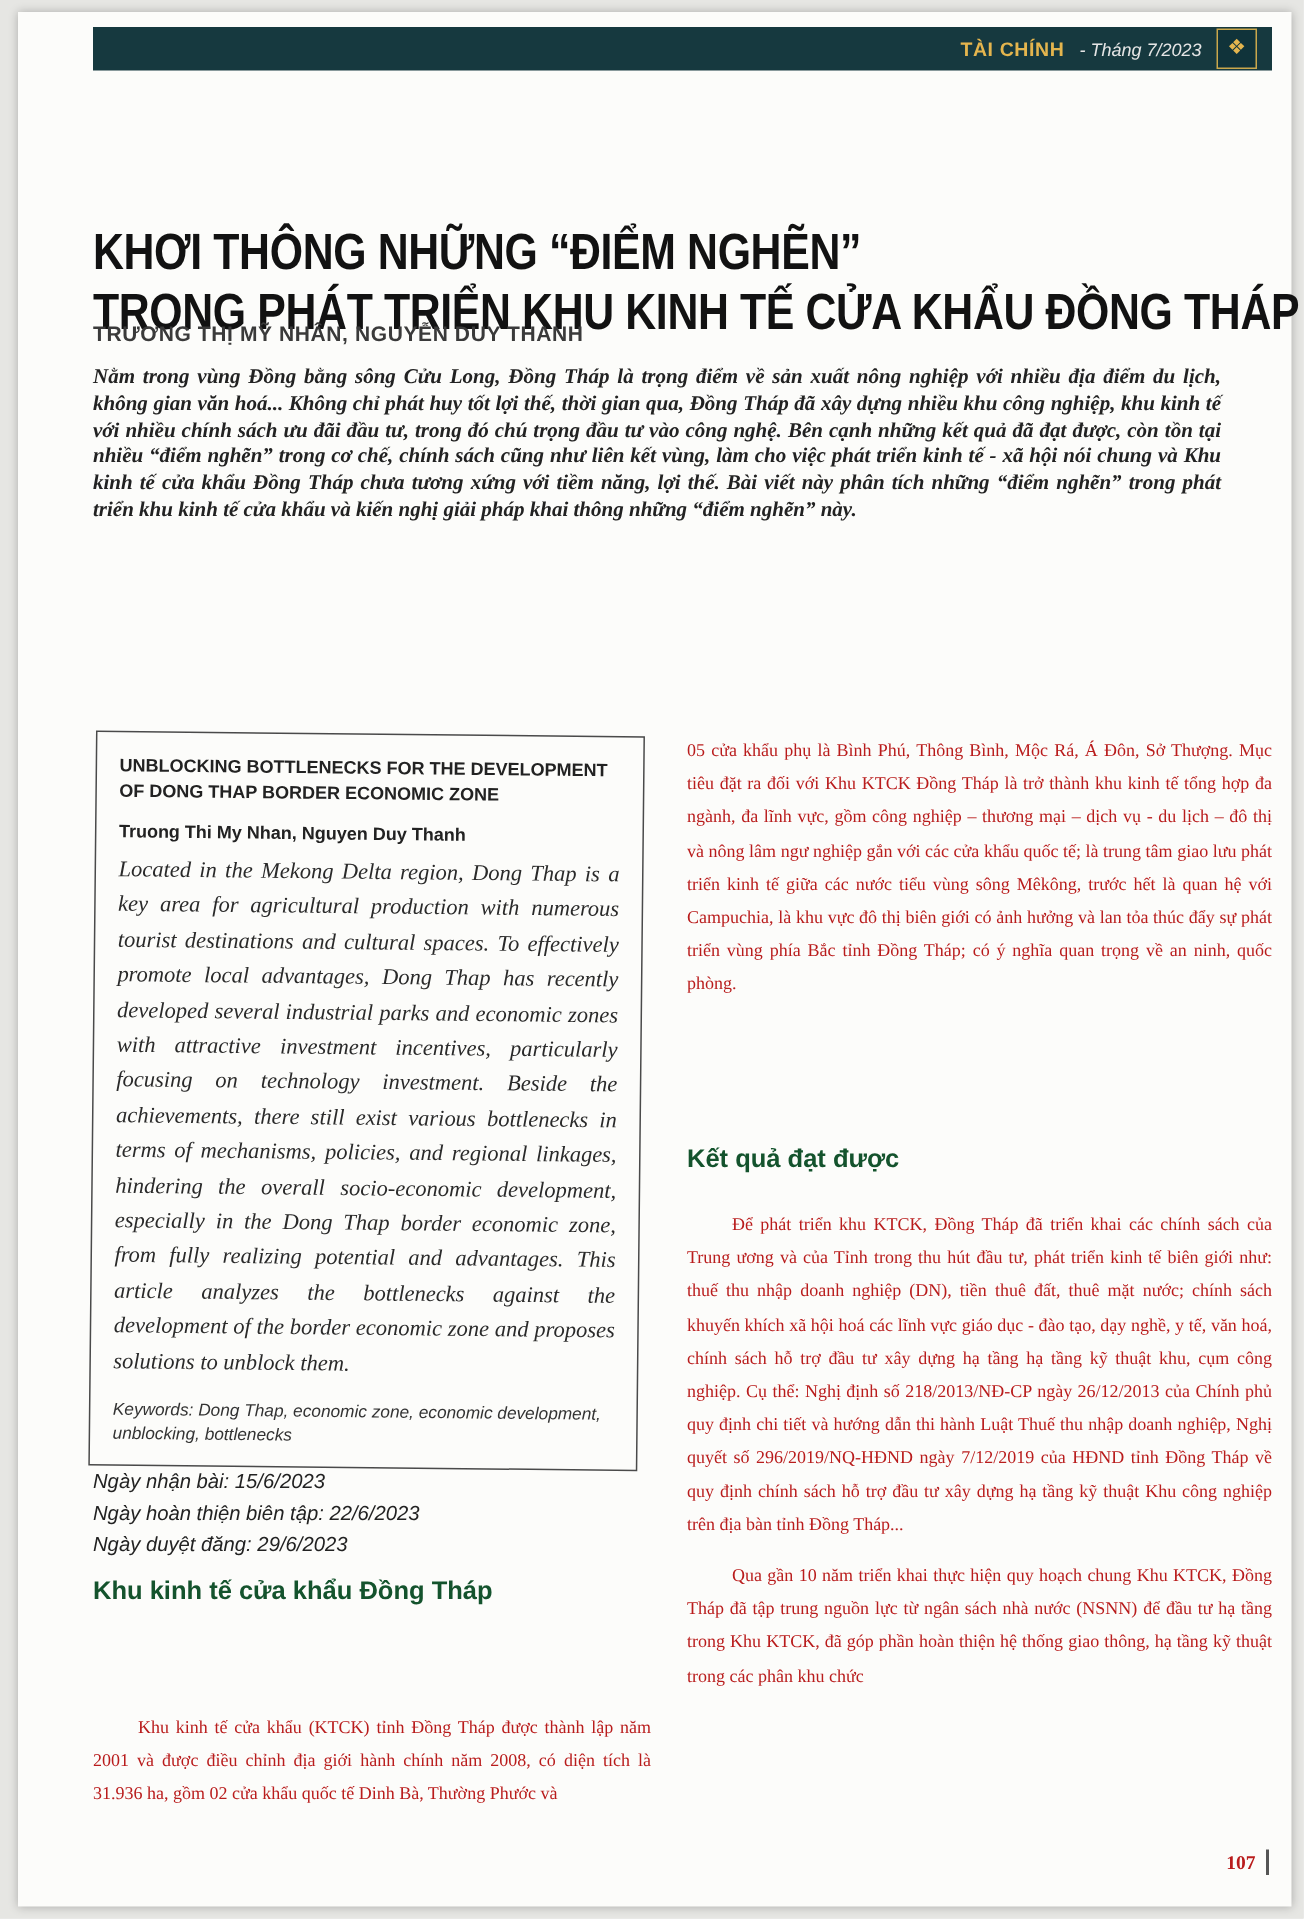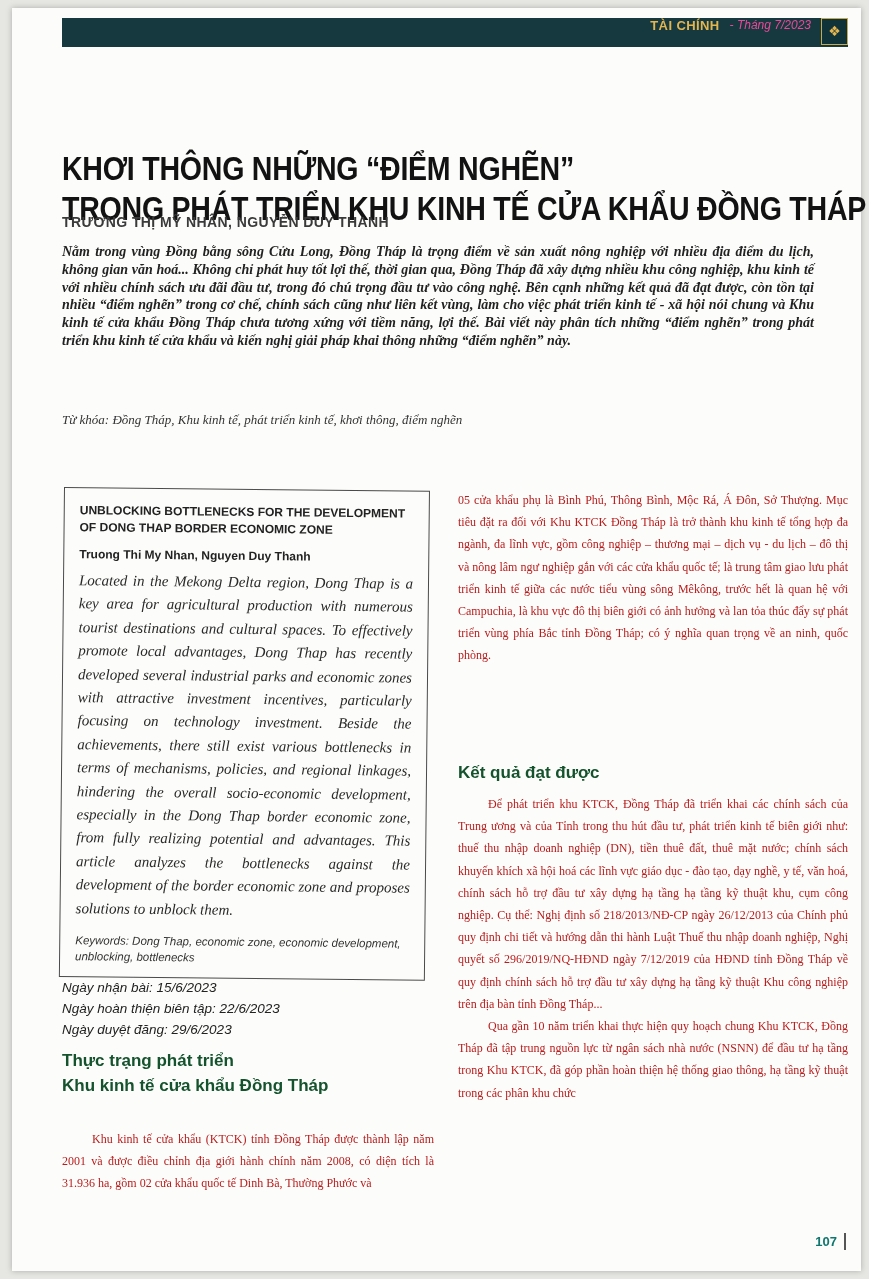--- a/index.html
+++ b/index.html
@@ -1,22 +1,22 @@
 <!DOCTYPE html>
 <html lang="vi"><head>
 <meta charset="utf-8">
 <style>
   html,body{margin:0;padding:0;}
   body{width:869px;height:1279px;background:#dddddb;font-family:"Liberation Serif",serif;color:#1c1c1c;}
   .canvas{position:relative;width:869px;height:1279px;overflow:hidden;background:#e6e6e3;}
   .page{position:absolute;left:12px;top:8px;width:849px;height:1263px;background:#fcfcfa;box-shadow:0 0 6px rgba(0,0,0,.25);}
   
-  .masthead{position:absolute;left:62px;top:18px;width:786px;height:29px;background:#16393f;display:flex;align-items:flex-start;justify-content:flex-end;gap:10px;padding-right:0;box-sizing:border-box;}
+  .masthead{position:absolute;left:62px;top:18px;width:786px;height:29px;background:#16393f;display:flex;align-items:center;justify-content:flex-end;gap:10px;padding-right:10px;box-sizing:border-box;}
   .journal-name{font-family:"Liberation Sans",sans-serif;font-weight:bold;font-size:13px;color:#e4b54e;letter-spacing:.4px;}
-  .journal-issue{font-family:"Liberation Sans",sans-serif;font-style:italic;font-size:12px;color:#ec4899;}
+  .journal-issue{font-family:"Liberation Sans",sans-serif;font-style:italic;font-size:12px;color:#e5e5e5;}
   .ornament{width:25px;height:25px;background:#10333a;border:1px solid #caa84c;display:flex;align-items:center;justify-content:center;color:#e4b54e;font-size:14px;line-height:1;}
   
   .title{position:absolute;left:62px;top:104px;width:760px;font-family:"Liberation Sans",sans-serif;font-weight:bold;font-size:34px;line-height:40px;color:#121212;margin-top:44px;}
   .title .tline{transform:scaleX(.84);transform-origin:left center;white-space:nowrap;letter-spacing:-.3px;}
   .authors{position:absolute;left:62px;top:214px;font-family:"Liberation Sans",sans-serif;font-weight:bold;font-size:14px;letter-spacing:.4px;color:#3a3a3a;}
   .abstract{position:absolute;left:62px;top:243px;width:752px;font-weight:bold;font-style:italic;font-size:14px;line-height:17.8px;text-align:justify;color:#222;}
   .keywords{position:absolute;left:62px;top:412px;width:752px;font-style:italic;font-size:13px;color:#333;}
   
   .en-box{position:absolute;left:64px;top:487px;width:366px;box-sizing:border-box;border:1px solid #4a4a4a;padding:14px 15px 12px 15px;background:#fcfcfa;transform:rotate(.6deg);transform-origin:top left;}
   .en-title{font-family:"Liberation Sans",sans-serif;font-weight:bold;font-size:12px;line-height:17px;color:#222;}
@@ -24,27 +24,27 @@
   .en-abstract{font-style:italic;font-size:15px;line-height:23.4px;text-align:justify;margin-top:8px;color:#2a2a2a;}
   .en-keywords{font-family:"Liberation Sans",sans-serif;font-style:italic;font-size:11.5px;line-height:16px;margin-top:12px;color:#333;}
   
   .dates{position:absolute;left:62px;top:977px;font-family:"Liberation Sans",sans-serif;font-style:italic;font-size:13.5px;line-height:21px;color:#222;}
   
   .sec-head{font-family:"Liberation Sans",sans-serif;font-weight:bold;font-size:17px;line-height:25px;color:#14532d;}
   .sec1{position:absolute;left:62px;top:1048px;width:370px;}
   .sec2{position:absolute;left:458px;top:760px;width:390px;}
   
   .body-par{font-size:12px;line-height:22.2px;text-align:justify;color:#b91c1c;}
-  .indent{text-indent:30px;}
+  .indent{text-indent:30px;margin-top:12px;}
   .left-par{position:absolute;left:62px;top:1128px;width:372px;}
   .right-col-1{position:absolute;left:458px;top:489px;width:390px;}
   .right-col-2{position:absolute;left:458px;top:793px;width:390px;}
   
   .pageno{position:absolute;left:800px;top:1233px;width:46px;display:flex;align-items:center;justify-content:flex-end;gap:7px;}
-  .pageno .num{font-family:Liberation Sans, sans-serif;font-weight:bold;font-size:13px;color:#0f766e;}
+  .pageno .num{font-family:Liberation Serif, serif;font-weight:bold;font-size:13px;color:#b91c1c;}
   .pageno .bar{width:2px;height:17px;background:#555;}
 </style>
 </head>
 <body>
 
 <div class="canvas">
   <div class="page"></div>
 
   <div class="masthead">
     <span class="journal-name">TÀI CHÍNH</span>
@@ -54,37 +54,35 @@
 
   <div class="title">
     <div class="tline">KHƠI THÔNG NHỮNG “ĐIỂM NGHẼN”</div>
     <div class="tline">TRONG PHÁT TRIỂN KHU KINH TẾ CỬA KHẨU ĐỒNG THÁP</div>
   </div>
 
   <div class="authors">TRƯƠNG THỊ MỸ NHÂN, NGUYỄN DUY THANH</div>
 
   <div class="abstract">Nằm trong vùng Đồng bằng sông Cửu Long, Đồng Tháp là trọng điểm về sản xuất nông nghiệp với nhiều địa điểm du lịch, không gian văn hoá... Không chỉ phát huy tốt lợi thế, thời gian qua, Đồng Tháp đã xây dựng nhiều khu công nghiệp, khu kinh tế với nhiều chính sách ưu đãi đầu tư, trong đó chú trọng đầu tư vào công nghệ. Bên cạnh những kết quả đã đạt được, còn tồn tại nhiều “điểm nghẽn” trong cơ chế, chính sách cũng như liên kết vùng, làm cho việc phát triển kinh tế - xã hội nói chung và Khu kinh tế cửa khẩu Đồng Tháp chưa tương xứng với tiềm năng, lợi thế. Bài viết này phân tích những “điểm nghẽn” trong phát triển khu kinh tế cửa khẩu và kiến nghị giải pháp khai thông những “điểm nghẽn” này.</div>
 
-  <div class="keywords">Từ khóa: Đồng Tháp, Khu kinh tế, phát triển kinh tế, khơi thông, điểm nghẽn</div>
 
   <div class="en-box">
     <div class="en-title">UNBLOCKING BOTTLENECKS FOR THE DEVELOPMENT OF DONG THAP BORDER ECONOMIC ZONE</div>
     <div class="en-authors">Truong Thi My Nhan, Nguyen Duy Thanh</div>
     <div class="en-abstract">Located in the Mekong Delta region, Dong Thap is a key area for agricultural production with numerous tourist destinations and cultural spaces. To effectively promote local advantages, Dong Thap has recently developed several industrial parks and economic zones with attractive investment incentives, particularly focusing on technology investment. Beside the achievements, there still exist various bottlenecks in terms of mechanisms, policies, and regional linkages, hindering the overall socio-economic development, especially in the Dong Thap border economic zone, from fully realizing potential and advantages. This article analyzes the bottlenecks against the development of the border economic zone and proposes solutions to unblock them.</div>
     <div class="en-keywords">Keywords: Dong Thap, economic zone, economic development, unblocking, bottlenecks</div>
   </div>
 
   <div class="dates">
     <div>Ngày nhận bài: 15/6/2023</div>
     <div>Ngày hoàn thiện biên tập: 22/6/2023</div>
     <div>Ngày duyệt đăng: 29/6/2023</div>
   </div>
 
   <div class="sec-head sec1">
-    <div>Thực trạng phát triển</div>
     <div>Khu kinh tế cửa khẩu Đồng Tháp</div>
   </div>
 
   <div class="body-par indent left-par">Khu kinh tế cửa khẩu (KTCK) tỉnh Đồng Tháp được thành lập năm 2001 và được điều chỉnh địa giới hành chính năm 2008, có diện tích là 31.936 ha, gồm 02 cửa khẩu quốc tế Dinh Bà, Thường Phước và</div>
 
   <div class="body-par right-col-1">05 cửa khẩu phụ là Bình Phú, Thông Bình, Mộc Rá, Á Đôn, Sở Thượng. Mục tiêu đặt ra đối với Khu KTCK Đồng Tháp là trở thành khu kinh tế tổng hợp đa ngành, đa lĩnh vực, gồm công nghiệp – thương mại – dịch vụ - du lịch – đô thị và nông lâm ngư nghiệp gắn với các cửa khẩu quốc tế; là trung tâm giao lưu phát triển kinh tế giữa các nước tiểu vùng sông Mêkông, trước hết là quan hệ với Campuchia, là khu vực đô thị biên giới có ảnh hưởng và lan tỏa thúc đẩy sự phát triển vùng phía Bắc tỉnh Đồng Tháp; có ý nghĩa quan trọng về an ninh, quốc phòng.</div>
 
   <div class="sec-head sec2">Kết quả đạt được</div>
 
   <div class="right-col-2">

